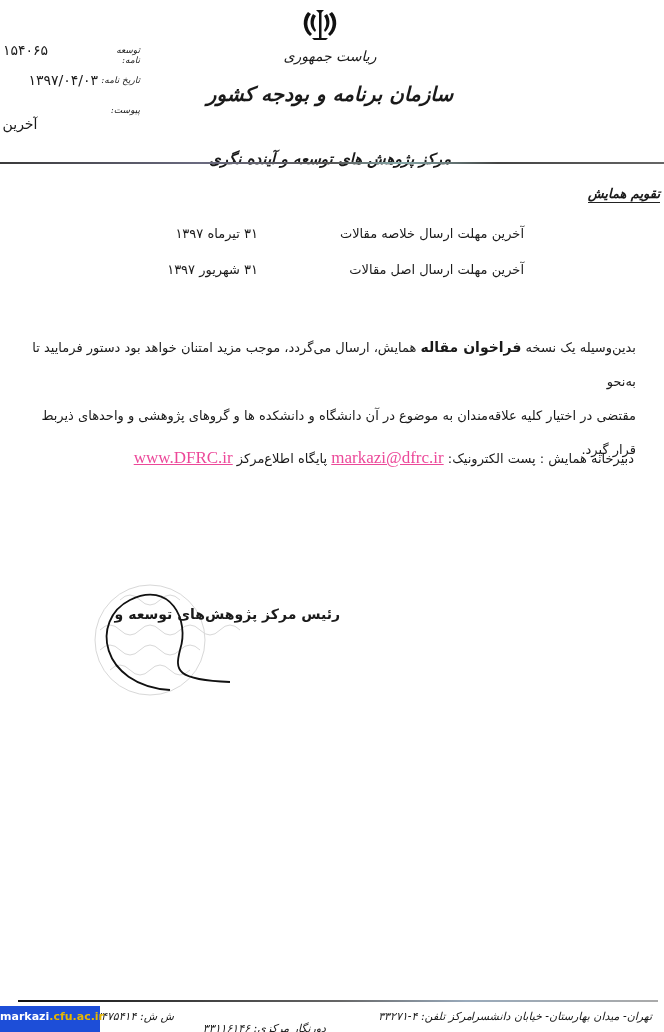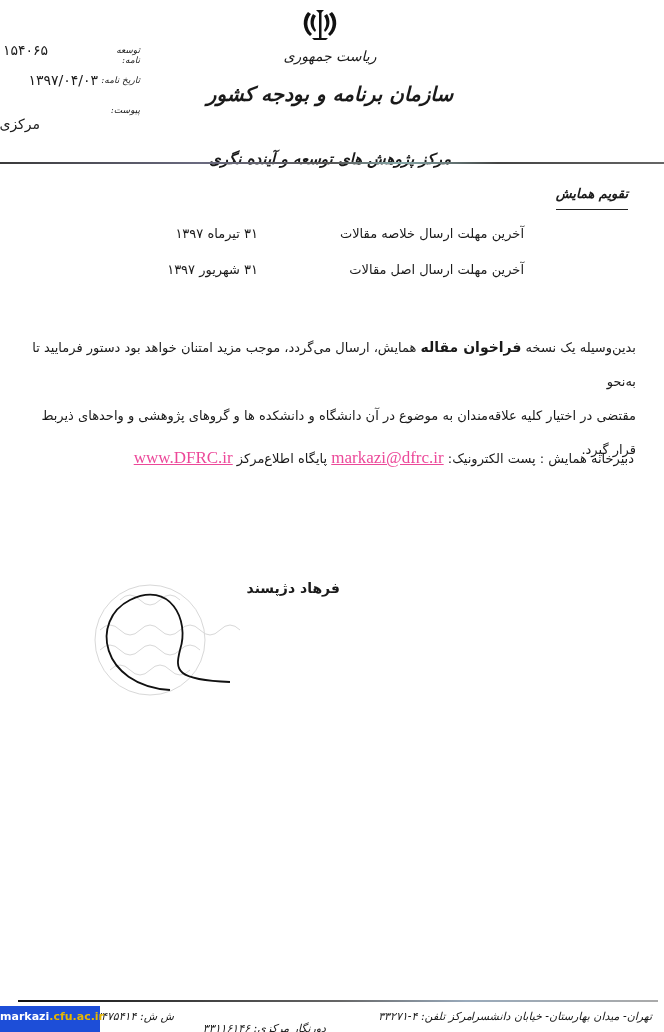--- a/index.html
+++ b/index.html
@@ -14,21 +14,21 @@
   .hdr-org { left:200px; width:260px; top:82px; font-size:20px; font-weight:bold; text-align:center; }
   .hdr-center { left:200px; width:260px; top:128px; font-size:15px; font-weight:bold; text-align:center;margin-top:22px; }
 
   .divider-top { left:0; top:162px; width:664px; height:2px; background:linear-gradient(90deg,#3a3a3a,#6a6a80 30%,#555 50%,#8aa 60%,#444 75%,#666 100%); }
 
   
   .meta-label { font-size:9px; left:100px; width:40px; text-align:right; font-style:italic; font-family:"DejaVu Serif", serif; }
   .meta-val { font-size:14px; left:0; width:48px; text-align:right; }
   .meta-val.wide { width:100px; left:-2px; }
 
-  .section-title { right:36px; top:186px; font-size:13px; font-weight:bold; border-bottom:1px solid #222; padding-bottom:8px; font-style:italic; font-family:"DejaVu Serif", serif; }
+  .section-title { right:4px; top:186px; font-size:13px; font-weight:bold; border-bottom:1px solid #222; padding-bottom:1px; font-style:italic; font-family:"DejaVu Serif", serif; }
 
   .cal-row { font-size:13px; }
   .cal-label { right:140px; width:220px; text-align:right; }
   .cal-date { right:406px; width:120px; text-align:right; }
 
   .body-p { right:28px; width:616px; font-size:13px; text-align:right; line-height:34px; top:330px; }
   .body-p b { font-size:14px; }
 
   .contact { right:30px; width:560px; top:448px; font-size:13px; text-align:right; }
   .contact .link { font-family:"Liberation Serif", serif; font-size:17px; text-decoration:underline; color:#ec4899; }
@@ -60,21 +60,21 @@
 
 <div class="abs hdr-presidency calli rtl">ریاست جمهوری</div>
 <div class="abs hdr-org calli rtl">سازمان برنامه و بودجه کشور</div>
 <div class="abs hdr-center calli rtl">مرکز پژوهش های توسعه و آینده نگری</div>
 
 <div class="abs meta-label rtl" style="top:45px;">توسعه نامه:</div>
 <div class="abs meta-val" style="top:42px;">۱۵۴۰۶۵</div>
 <div class="abs meta-label rtl" style="top:75px;">تاریخ نامه:</div>
 <div class="abs meta-val wide" style="top:72px;">۱۳۹۷/۰۴/۰۳</div>
 <div class="abs meta-label rtl" style="top:105px;">پیوست:</div>
-<div class="abs meta-val rtl" style="top:116px;left:0;width:40px;text-align:center;">مرکزی</div>
+<div class="abs meta-val rtl" style="top:116px;left:0;width:40px;text-align:center;">آخرین</div>
 
 <div class="abs divider-top"></div>
 
 <div class="abs section-title rtl">تقویم همایش</div>
 
 <div class="abs cal-row cal-label rtl" style="top:226px;">آخرین مهلت ارسال خلاصه مقالات</div>
 <div class="abs cal-row cal-date rtl" style="top:226px;">۳۱ تیرماه ۱۳۹۷</div>
 <div class="abs cal-row cal-label rtl" style="top:262px;">آخرین مهلت ارسال اصل مقالات</div>
 <div class="abs cal-row cal-date rtl" style="top:262px;">۳۱ شهریور ۱۳۹۷</div>
 
@@ -94,21 +94,21 @@
   <svg class="abs seal" viewBox="0 0 200 140">
     <g fill="none" stroke="#d8d8d8" stroke-width="1">
       <path d="M20 70 q10 -10 20 0 t20 0 t20 0 t20 0 t20 0 t20 0 t20 0"></path>
       <path d="M20 90 q10 -10 20 0 t20 0 t20 0 t20 0 t20 0"></path>
       <path d="M30 110 q10 -10 20 0 t20 0 t20 0 t20 0"></path>
       <path d="M40 40 q10 -10 20 0 t20 0 t20 0"></path>
       <circle cx="70" cy="80" r="55"></circle>
     </g>
     <path d="M90 130 C20 125 10 60 50 40 C90 20 110 60 100 90 C95 110 95 120 150 122" fill="none" stroke="#111" stroke-width="1.8"></path>
   </svg>
-  <div class="abs sig-name rtl">فرهاد دژپسند</div>
+  <div class="abs sig-title1 rtl">رئیس مرکز پژوهش‌های توسعه و</div>
 </div>
 
 <div class="abs divider-bottom"></div>
 
 <div class="abs footer-item rtl" style="right:12px;margin-left:27px;">تهران- میدان بهارستان- خیابان دانشسرا</div>
 <div class="abs footer-item rtl" style="right:192px;">
   <span>مرکز تلفن:</span>
   <span>۴-۳۳۲۷۱</span>
 </div>
 <div class="abs footer-item rtl" style="right:338px;margin-top:12px;">

